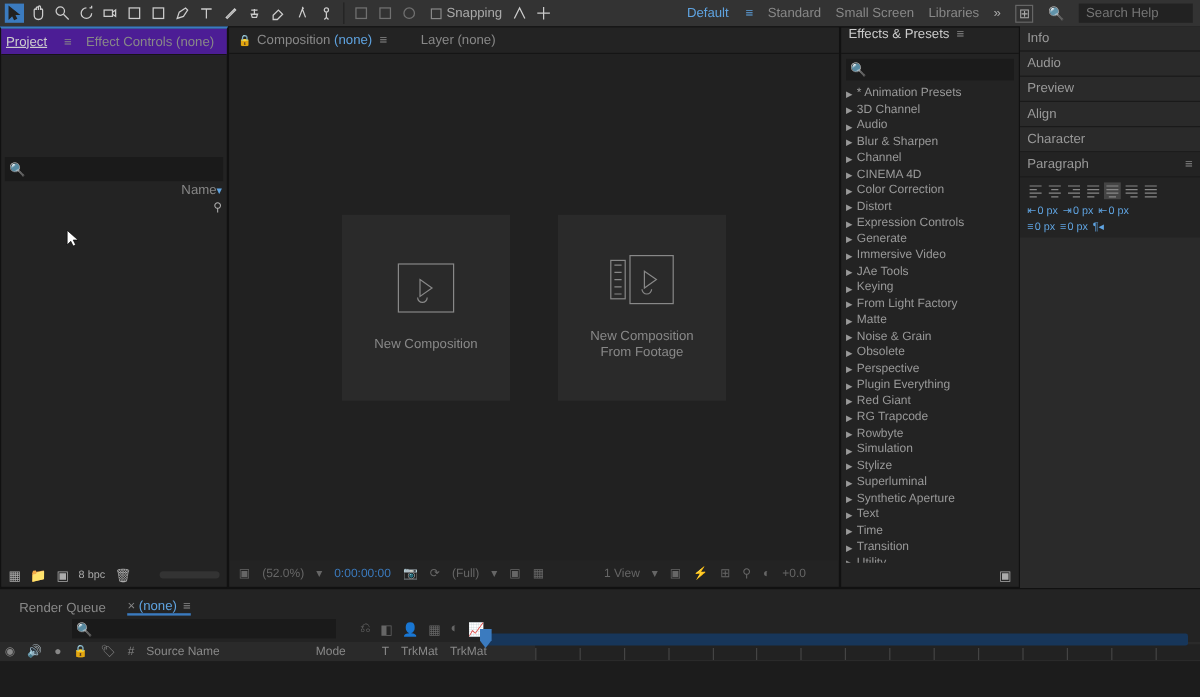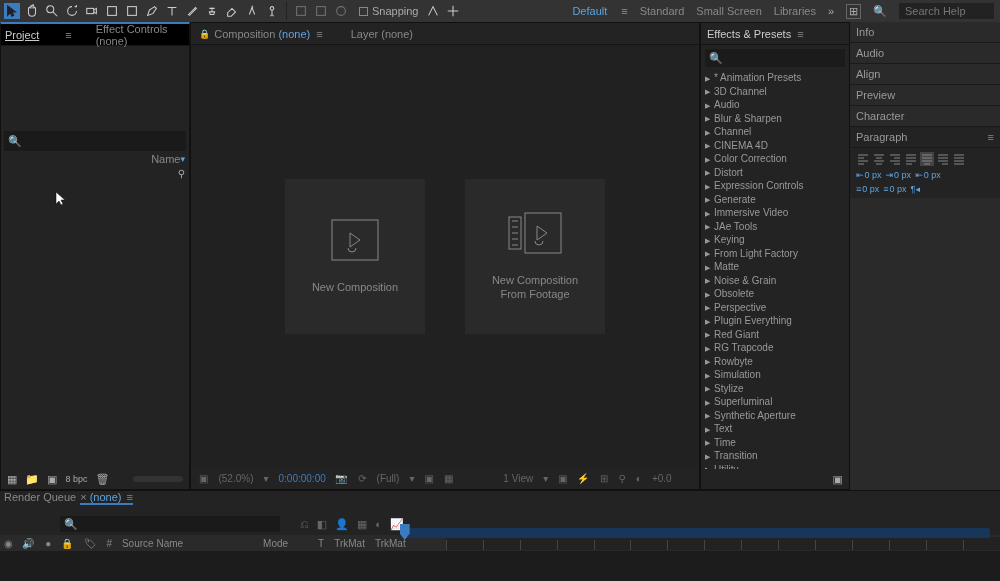--- a/index.html
+++ b/index.html
@@ -12,21 +12,21 @@
   .snap-check{width:9px;height:9px;border:1px solid #888;margin-right:4px;display:inline-block}
   .workspace-picker{margin-left:auto;display:flex;align-items:center;gap:12px;padding-right:6px}
   .wsp{color:#888;cursor:pointer}
   .wsp.active{color:#5fa3e0}
   .hamburger{color:#5fa3e0;margin-left:2px}
   .help-search{background:#222;color:#888;padding:2px 6px;width:95px;border:none;outline:none;font-size:11px}
   .main{display:flex;height:468px}
   .col{background:#232323;border:1px solid #111}
   
   .project{width:190px;display:flex;flex-direction:column;border-top:2px solid #3b7bbf}
-  .panel-tabs{display:flex;background:#000000;height:22px;align-items:center;padding-left:4px;gap:24px;border-bottom:1px solid #151515}
+  .panel-tabs{display:flex;background:#4c1d95;height:22px;align-items:center;padding-left:4px;gap:12px;border-bottom:1px solid #151515}
   .ptab{color:#888;cursor:pointer}
   .ptab.active{color:#ccc}
   .ham-s{color:#888;margin-left:2px}
   .proj-thumb{height:85px}
   .proj-search{height:20px;background:#1a1a1a;display:flex;align-items:center;margin:0 3px;padding-left:4px}
   .proj-namebar{height:16px;display:flex;align-items:center;justify-content:flex-end;padding:0 4px;color:#888}
   .proj-namebar .tri{color:#5fa3e0;font-size:9px}
   .proj-empty{flex:1;position:relative}
   .cursor{position:absolute;left:54px;top:10px;color:#fff}
   .proj-footer{height:20px;display:flex;align-items:center;gap:8px;padding:0 6px}
@@ -35,39 +35,39 @@
   .vtabs{height:22px;display:flex;align-items:center;gap:4px;padding-left:8px;background:#232323;color:#888;border-bottom:1px solid #151515}
   .vtab-name{color:#888}
   .none-link{color:#5fa3e0}
   .canvas{flex:1;background:#212121;display:flex;align-items:center;justify-content:center;gap:40px}
   .card{width:140px;height:155px;background:#2a2a2a;display:flex;flex-direction:column;align-items:center;justify-content:center;gap:18px;cursor:pointer}
   .card svg{stroke:#888;fill:none}
   .card-label{color:#888;text-align:center;line-height:1.3}
   .v-footer{height:22px;display:flex;align-items:center;gap:10px;padding:0 8px;color:#666;font-size:10px}
   
   .effects{width:150px;display:flex;flex-direction:column}
-  .effects-header{height:22px;display:flex;align-items:center;padding-left:6px;color:#ccc;border-bottom:1px solid #151515}
+  .effects-header{height:22px;display:flex;align-items:flex-start;padding-left:6px;color:#ccc;border-bottom:1px solid #151515}
   .fx-search{height:18px;background:#1b1b1b;margin:4px 4px;display:flex;align-items:center;padding-left:4px}
   .fx-list{flex:1;overflow:hidden}
   .fx-item{display:flex;align-items:center;height:13.5px;padding-left:4px;color:#999;cursor:pointer;font-size:10px;white-space:nowrap}
   .fx-item .tri{width:6px;height:6px;margin-right:3px;font-size:7px}
   
   .right-panels{width:150px;display:flex;flex-direction:column;background:#2a2a2a}
   .rp{padding:4px 6px;color:#999;border-bottom:1px solid #1a1a1a;cursor:pointer;font-size:11px}
   .rp.open{background:#232323}
   .para-body{padding:4px 6px;display:flex;flex-direction:column;gap:4px;background:#232323}
   .align-row{display:flex;gap:2px}
   .align-btn{width:14px;height:14px;display:flex}
   .align-btn svg{stroke:#888;fill:none}
   .align-btn.sel{background:#444}
   .indent-row{display:flex;gap:4px;flex-wrap:wrap}
   .indent-cell{display:flex;align-items:center;gap:1px;font-size:9px;color:#5fa3e0}
   
   .timeline{height:91px;background:#232323;border-top:1px solid #111;display:flex;flex-direction:column}
-  .tl-tabs{height:22px;display:flex;align-items:flex-start;gap:4px;padding-left:4px;color:#888}
+  .tl-tabs{height:22px;display:flex;align-items:flex-end;gap:18px;padding-left:16px;color:#888}
   .tl-tab{cursor:pointer}
   .tl-tab.active .none-link{color:#5fa3e0}
   .tl-tab.active{border-bottom:2px solid #3b7bbf}
   .tl-search-row{height:22px;display:flex;align-items:center;padding-left:60px}
   .tl-search{width:220px;height:16px;background:#1a1a1a;display:flex;align-items:center;padding-left:4px}
   .tl-right-icons{display:flex;gap:8px;margin-left:20px;color:#666}
   .tl-scrub{flex:1;position:relative;margin-left:auto;width:570px}
   .tl-scrub-bar{position:absolute;top:4px;left:0;right:10px;height:10px;background:#17365a;border-radius:2px}
   .play-knob{position:absolute;left:-4px;top:0;width:10px;height:16px;background:#3b7bbf;clip-path:polygon(0 0,100% 0,100% 60%,50% 100%,0 60%)}
   .tl-cols{height:16px;display:flex;align-items:center;background:#2a2a2a;padding-left:4px;gap:10px;font-size:10px;color:#888}
@@ -417,22 +417,22 @@
         </div>
       </div>
     <div style="height:20px;display:flex;justify-content:flex-end;padding-right:6px;align-items:center">
       <span>▣</span>
     </div>
   </div>
 
   <div class="right-panels">
     <div class="rp">Info</div>
     <div class="rp">Audio</div>
+    <div class="rp">Preview</div>
     <div class="rp">Align</div>
-    <div class="rp">Preview</div>
     <div class="rp">Character</div>
     <div class="rp open">
       <span>Paragraph</span>
       <span class="ham-s" style="float:right">≡</span>
     </div>
     <div class="para-body">
       <div class="align-row">
         <div class="align-btn">
             <svg viewBox="0 0 14 14">
               <path d="M2 3h10M2 6h6M2 9h10M2 12h6"></path>

